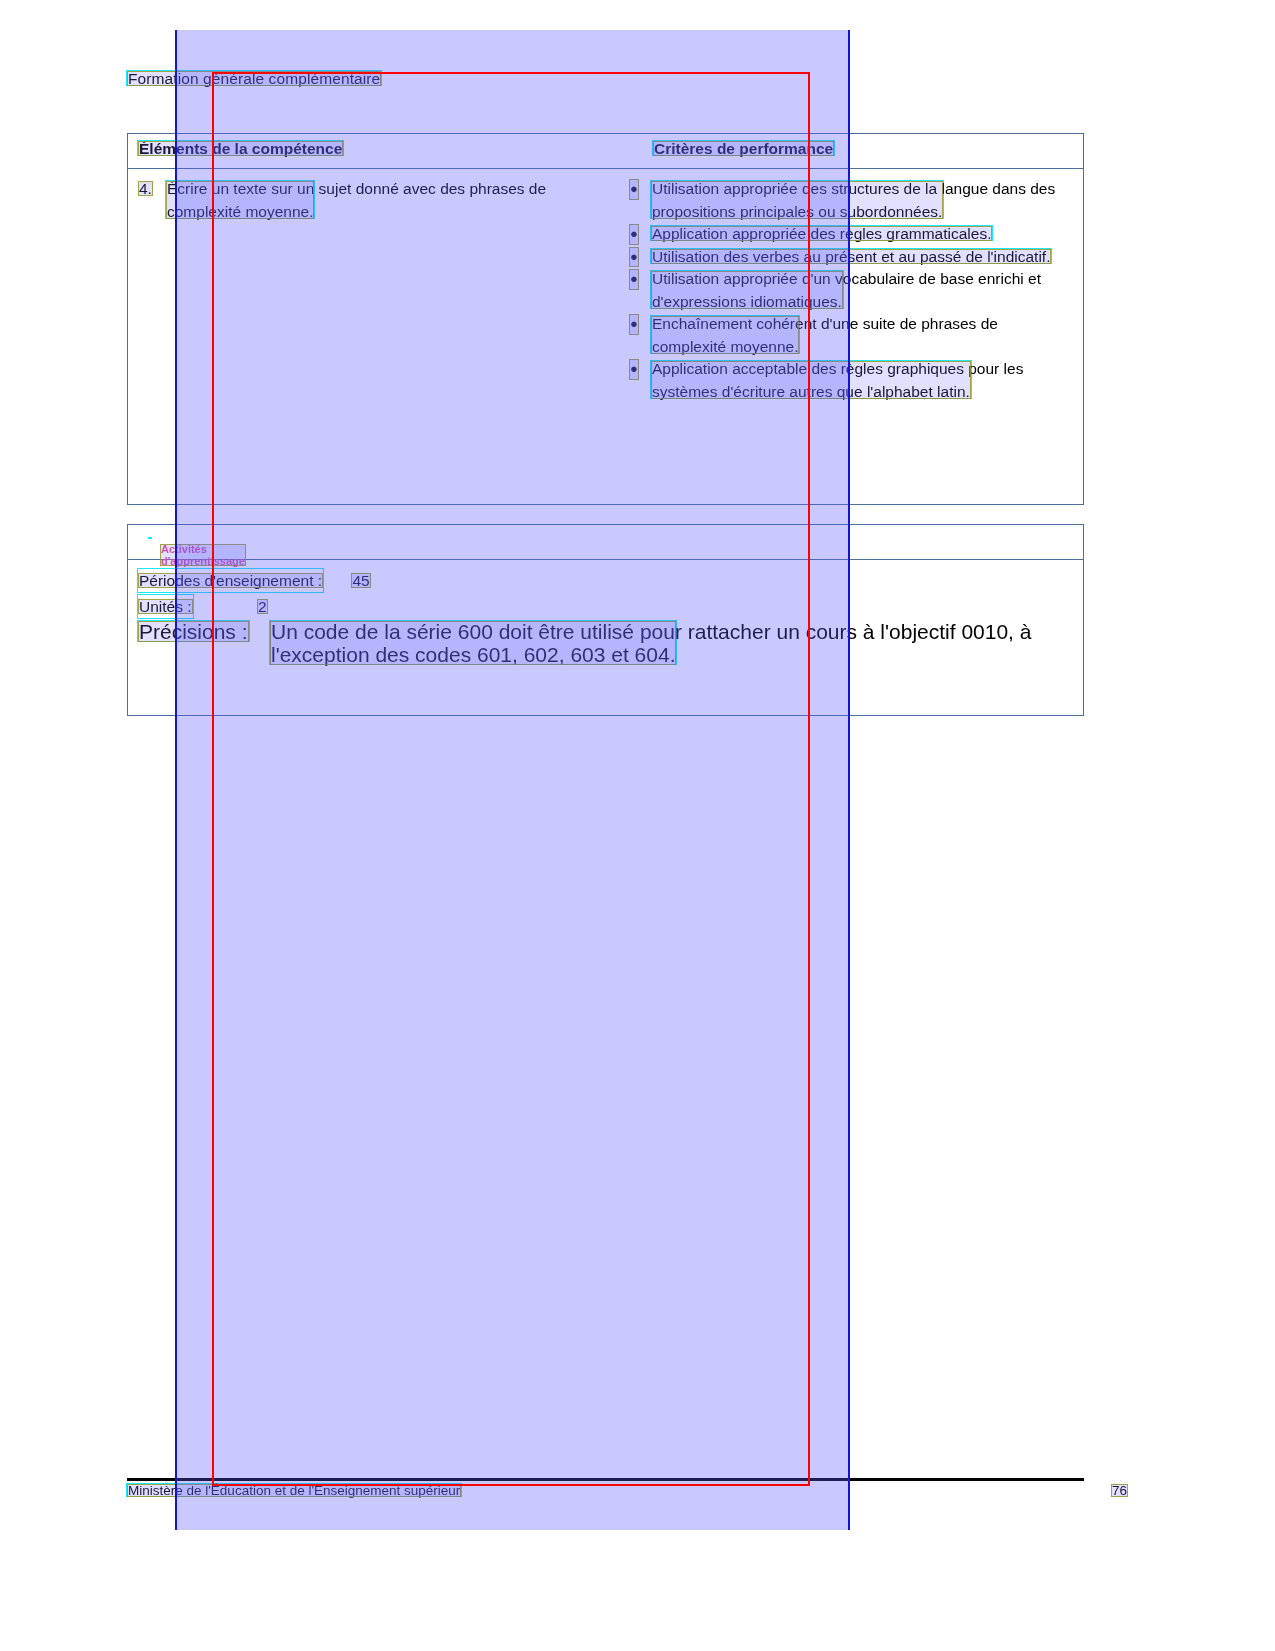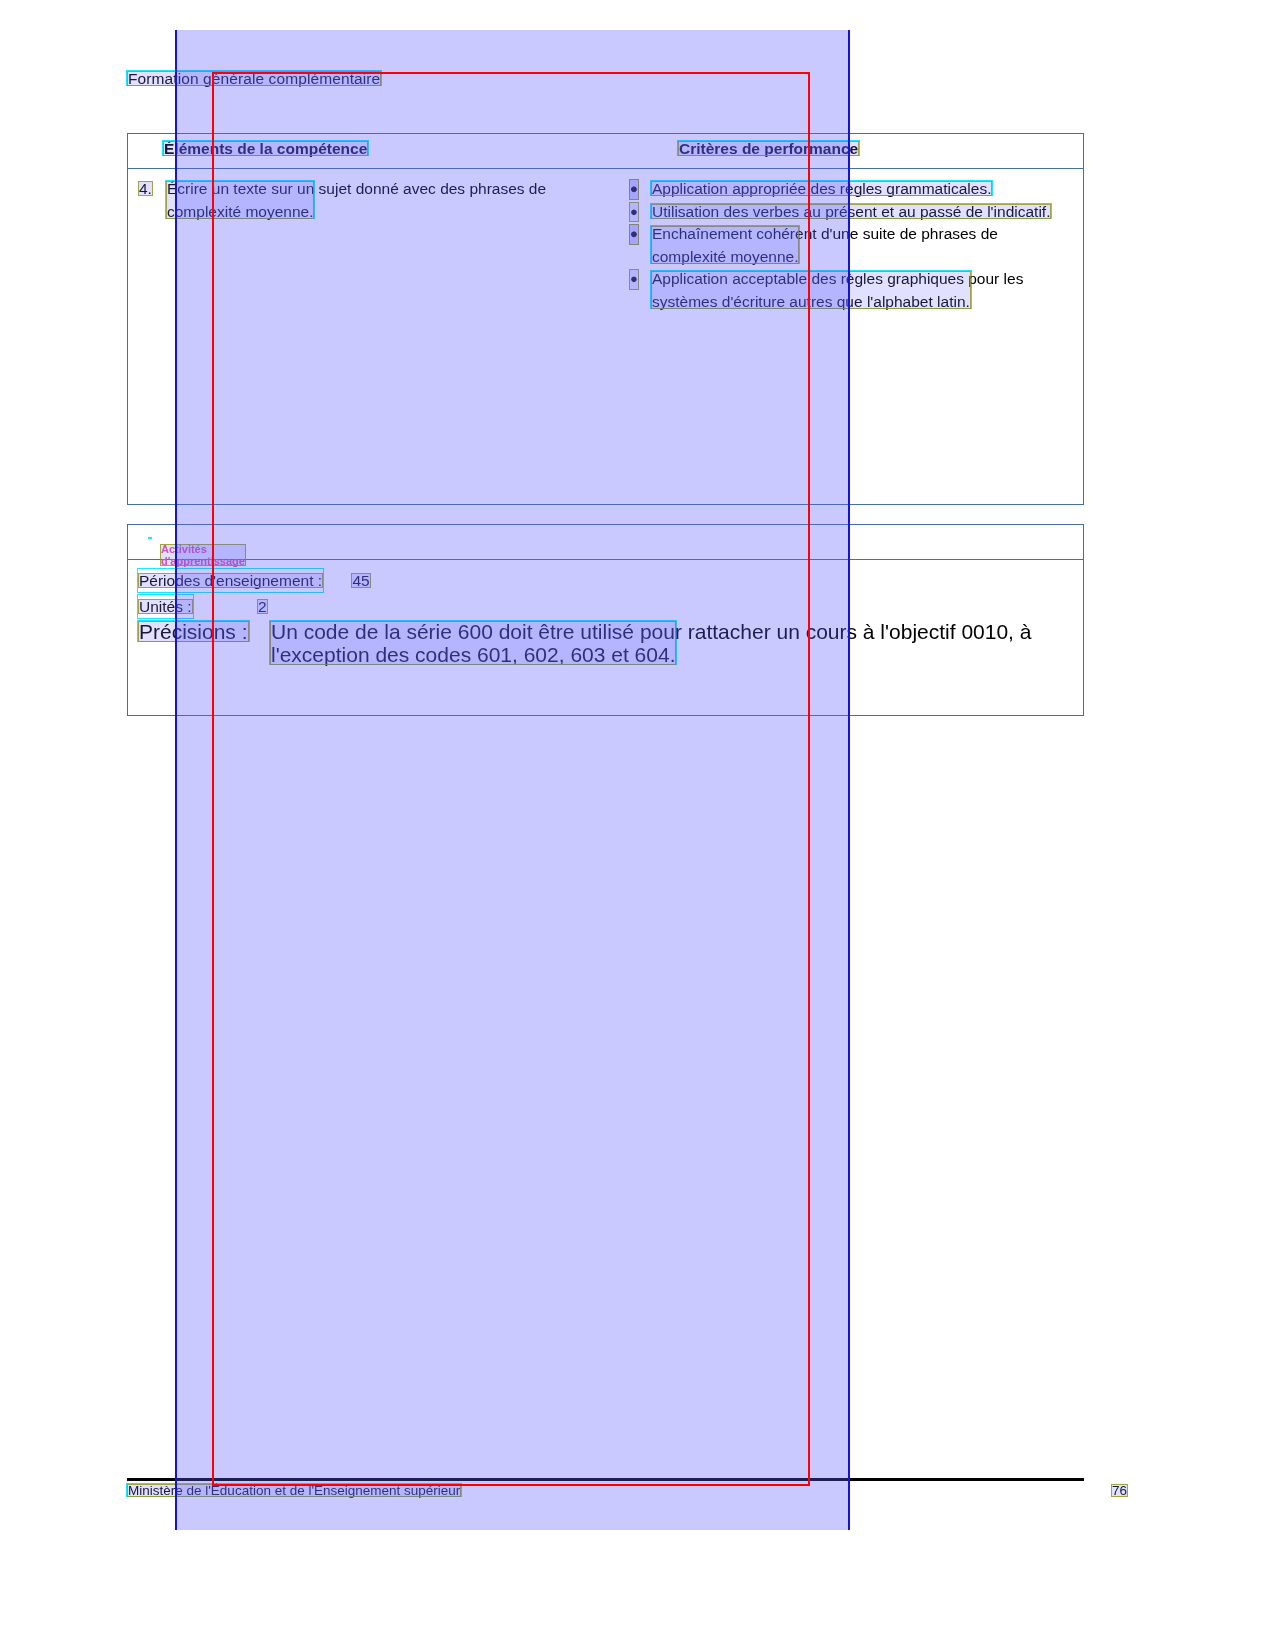--- a/index.html
+++ b/index.html
@@ -36,21 +36,21 @@
     position:absolute;left:127px;width:957px;
     border:1.6px solid #4a6f9a;box-sizing:border-box;background:transparent;
   }
   #tbl-comp{top:133px;height:372px;}
   #tbl-act {top:524px;height:192px;}
 
   .thead{
     position:relative;height:34px;border-bottom:1.6px solid #4a6f9a;
   }
   .thead .cell{
-    position:absolute;top:6px;font-weight:bold;font-size:15.5px;color:#000;margin-left:25px;
+    position:absolute;top:6px;font-weight:bold;font-size:15.5px;color:#000;
   }
   #th-elem{left:11px;}
   #th-crit{left:486px;padding-left:40px;}
 
   .tbody{position:relative;}
   .colL{position:absolute;left:11px;top:9px;width:455px;}
   .colR{position:absolute;left:486px;top:9px;width:455px;}
 
   .item-num{
     position:relative;padding-left:28px;font-size:15.5px;line-height:22.5px;color:#000;
@@ -123,24 +123,24 @@
     </div>
     <div class="tbody">
       <div class="colL">
         <div class="item-num">
           <span class="num"><span class="w">4.</span></span>
           <span class="ln"><span class="w">Écrire un texte sur un sujet donné avec des phrases de complexité moyenne.</span></span>
         </div>
       </div>
       <div class="colR">
         <ul class="crit">
-          <li><span class="bul w">●</span></li>
+          <li><span class="bul w">●</span><span class="ln"><span class="w">Utilisation appropriée des structures de la langue dans des propositions principales ou subordonnées.</span></span></li>
           <li><span class="bul w">●</span><span class="ln"><span class="w">Application appropriée des règles grammaticales.</span></span></li>
           <li><span class="bul w">●</span><span class="ln"><span class="w">Utilisation des verbes au présent et au passé de l'indicatif.</span></span></li>
-          <li><span class="bul w">●</span></li>
+          <li><span class="bul w">●</span><span class="ln"><span class="w">Utilisation appropriée d'un vocabulaire de base enrichi et d'expressions idiomatiques.</span></span></li>
           <li><span class="bul w">●</span><span class="ln"><span class="w">Enchaînement cohérent d'une suite de phrases de complexité moyenne.</span></span></li>
           <li><span class="bul w">●</span><span class="ln"><span class="w">Application acceptable des règles graphiques pour les systèmes d'écriture autres que l'alphabet latin.</span></span></li>
         </ul>
       </div>
     </div>
   </div>
 
   <div class="tbl" id="tbl-act">
     <div class="actHead">
       <span>

